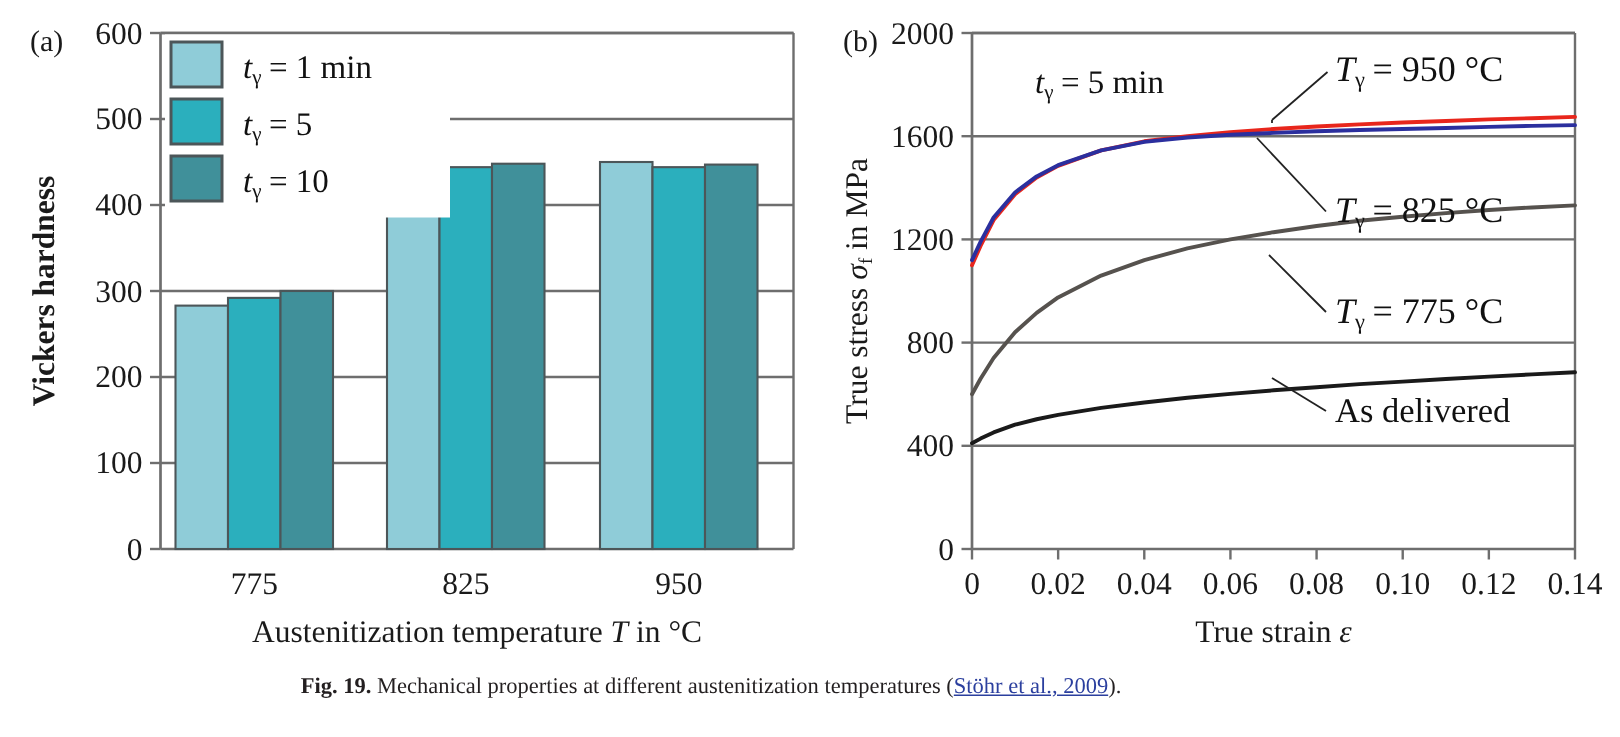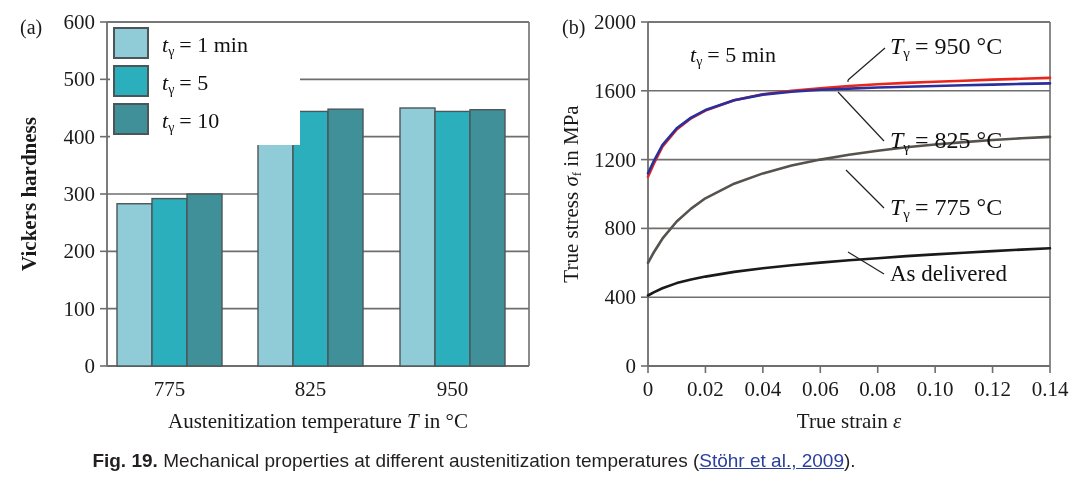--- a/index.html
+++ b/index.html
@@ -8,21 +8,21 @@
     font-family:"Liberation Serif", serif;
     overflow:hidden;position:relative;
   }
   #figure{position:absolute;left:0;top:0;width:1080px;height:491px;}
   svg{display:block;}
   .tick-lbl{font-family:"Liberation Serif",serif;font-size:21px;fill:#1a1a1a;}
   .panel-lbl{font-family:"Liberation Serif",serif;font-size:20px;fill:#1a1a1a;}
   .caption{
     position:absolute;left:0;top:450px;width:948px;
     text-align:center;
-    font-family:Liberation Sans, sans-serif;font-size:19px;color:#231f20;
+    font-family:Liberation Serif, serif;font-size:15px;color:#231f20;
   }
   .caption b{font-weight:bold;}
   .cite{color:#2b3f9e;}
 </style>
 </head>
 <body>
 
 <div id="figure">
   <svg id="fig-svg" width="1080" height="450" viewBox="0 0 1080 450">
       <g>

